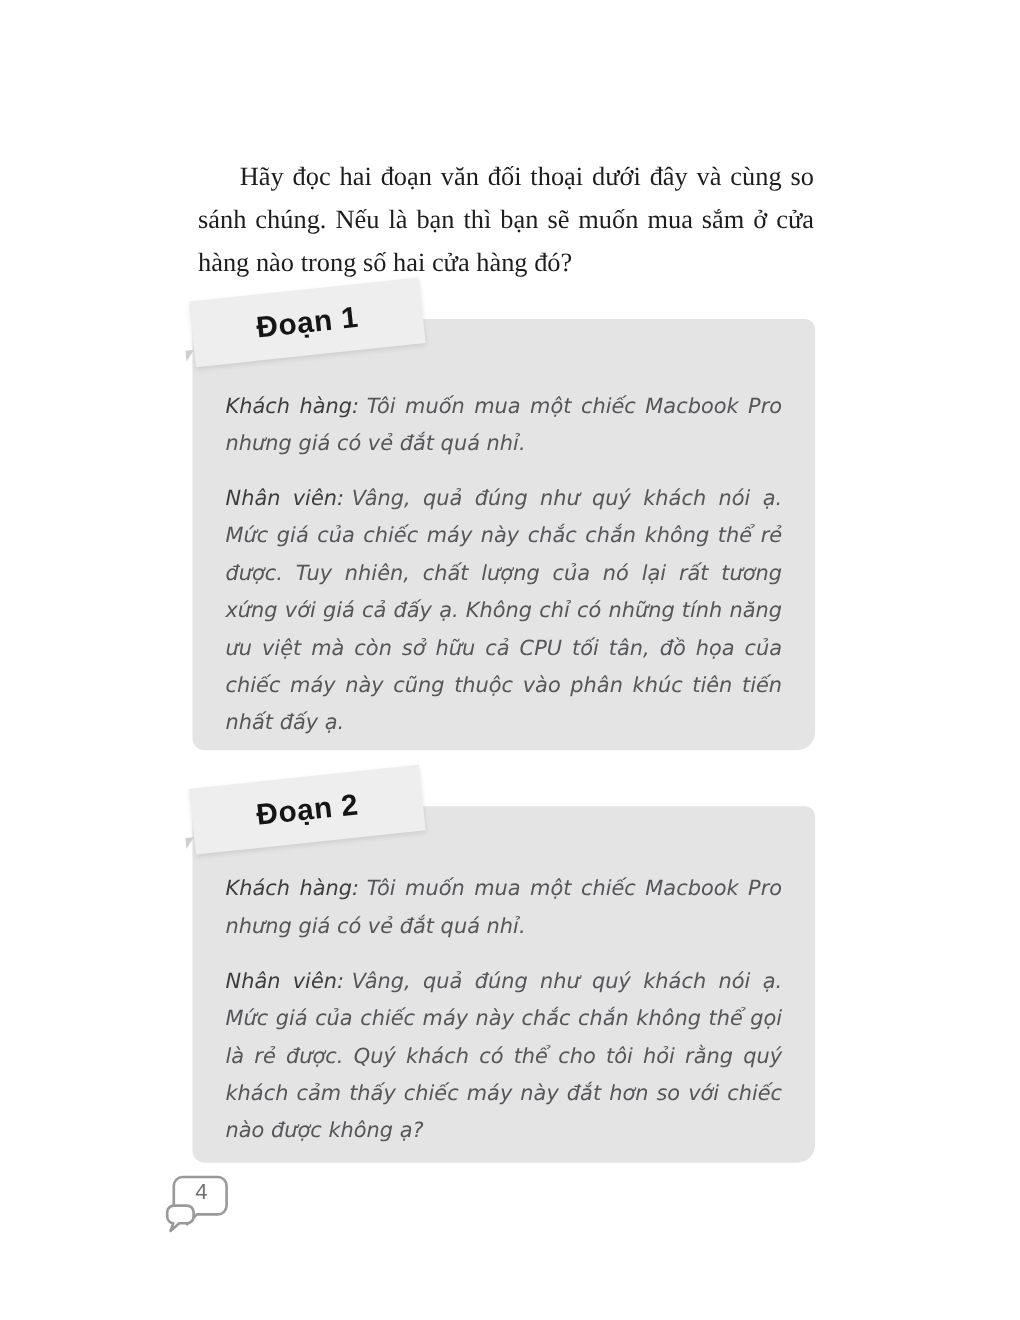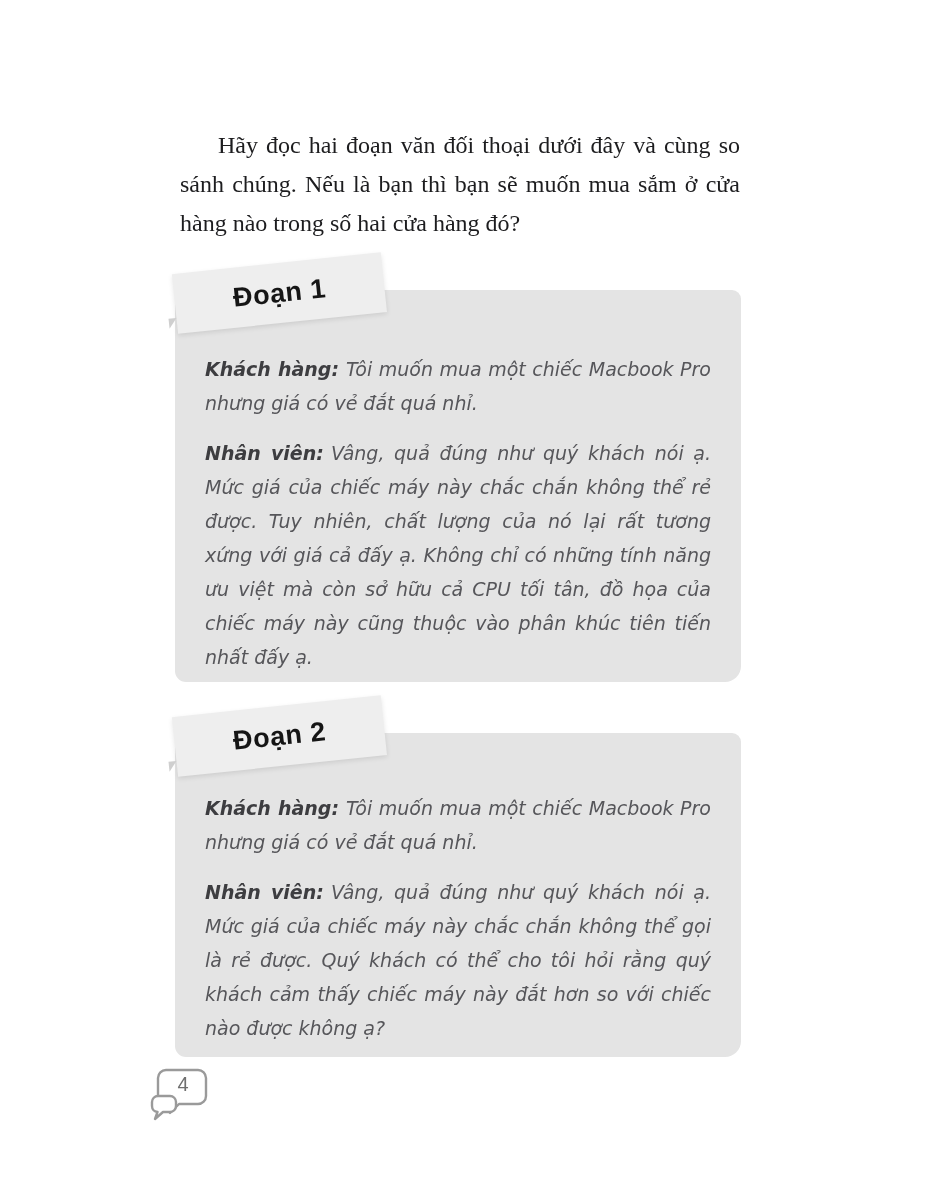--- a/index.html
+++ b/index.html
@@ -3,38 +3,38 @@
 <meta charset="utf-8">
 <style>
   html,body{margin:0;padding:0;}
   body{
     width:927px;height:1200px;background:#ffffff;position:relative;
     font-family:"Liberation Serif", serif;overflow:hidden;
   }
 
   
   .intro{
-    position:absolute;top:126px;left:180px;width:560px;margin:0;
+    position:absolute;top:142px;left:180px;width:560px;margin:0;
     font-size:24px;line-height:39px;color:#1d1d1f;
     text-align:justify;text-indent:38px;
   }
 
   
   .dialog-box{
     position:absolute;left:175px;width:566px;box-sizing:border-box;
     background:#e4e4e4;border-radius:14px 9px 16px 11px;
     padding:0 30px;
     font-family:"DejaVu Sans", sans-serif;font-style:italic;
     font-size:19px;line-height:34px;color:#56565a;text-align:justify;
   }
   .box1{top:290px;height:392px;padding-top:62px;}
   .box2{top:733px;height:324px;padding-top:58px;}
 
   .line{margin:0 0 16px 0;}
-  .line strong{color:#3d3d40;font-weight:bold;margin-right:7px;}
+  .line strong{color:#3d3d40;font-weight:normal;margin-right:7px;}
 
   
   .tab{
     position:absolute;top:-16px;left:0px;width:210px;height:60px;
     background:#eeeeee;transform:rotate(-6deg);transform-origin:left center;
     display:flex;align-items:center;justify-content:center;
     box-shadow:0 2px 5px rgba(0,0,0,0.10);
   }
   .tab::before{
     content:"";position:absolute;left:-8px;bottom:6px;

